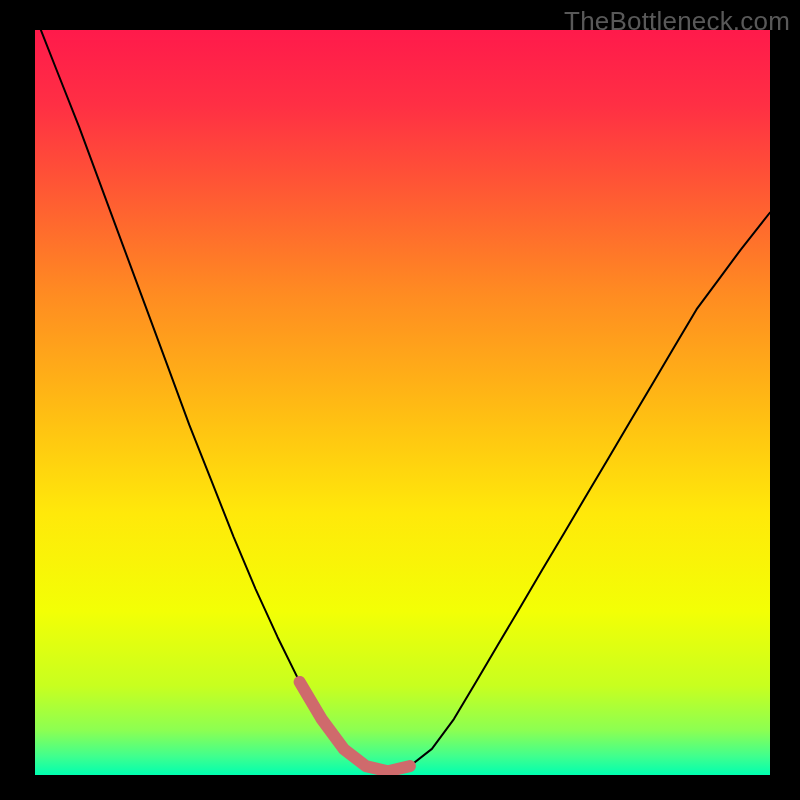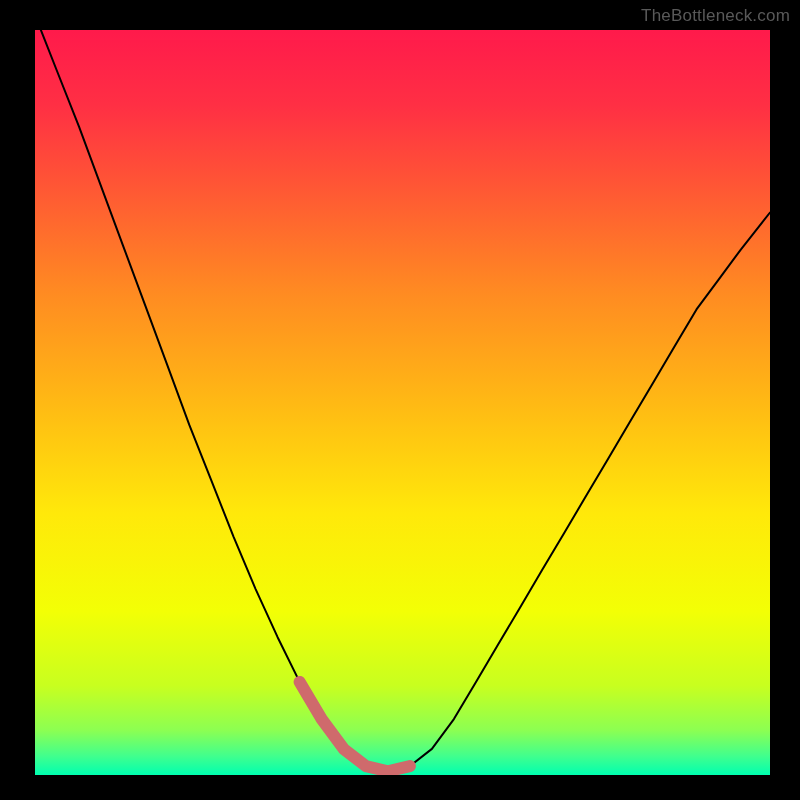--- a/index.html
+++ b/index.html
@@ -17,21 +17,21 @@
     left: 0;
     width: 800px;
     height: 800px;
     background: #000;
   }
   .watermark {
     position: absolute;
     top: 6px;
     right: 10px;
     color: #595959;
-    font-size: 17px;
+    font-size: 26px;
     letter-spacing: 0.2px;
     z-index: 10;
   }
   svg {
     position: absolute;
     top: 0;
     left: 0;
   }
 </style>
 </head>

